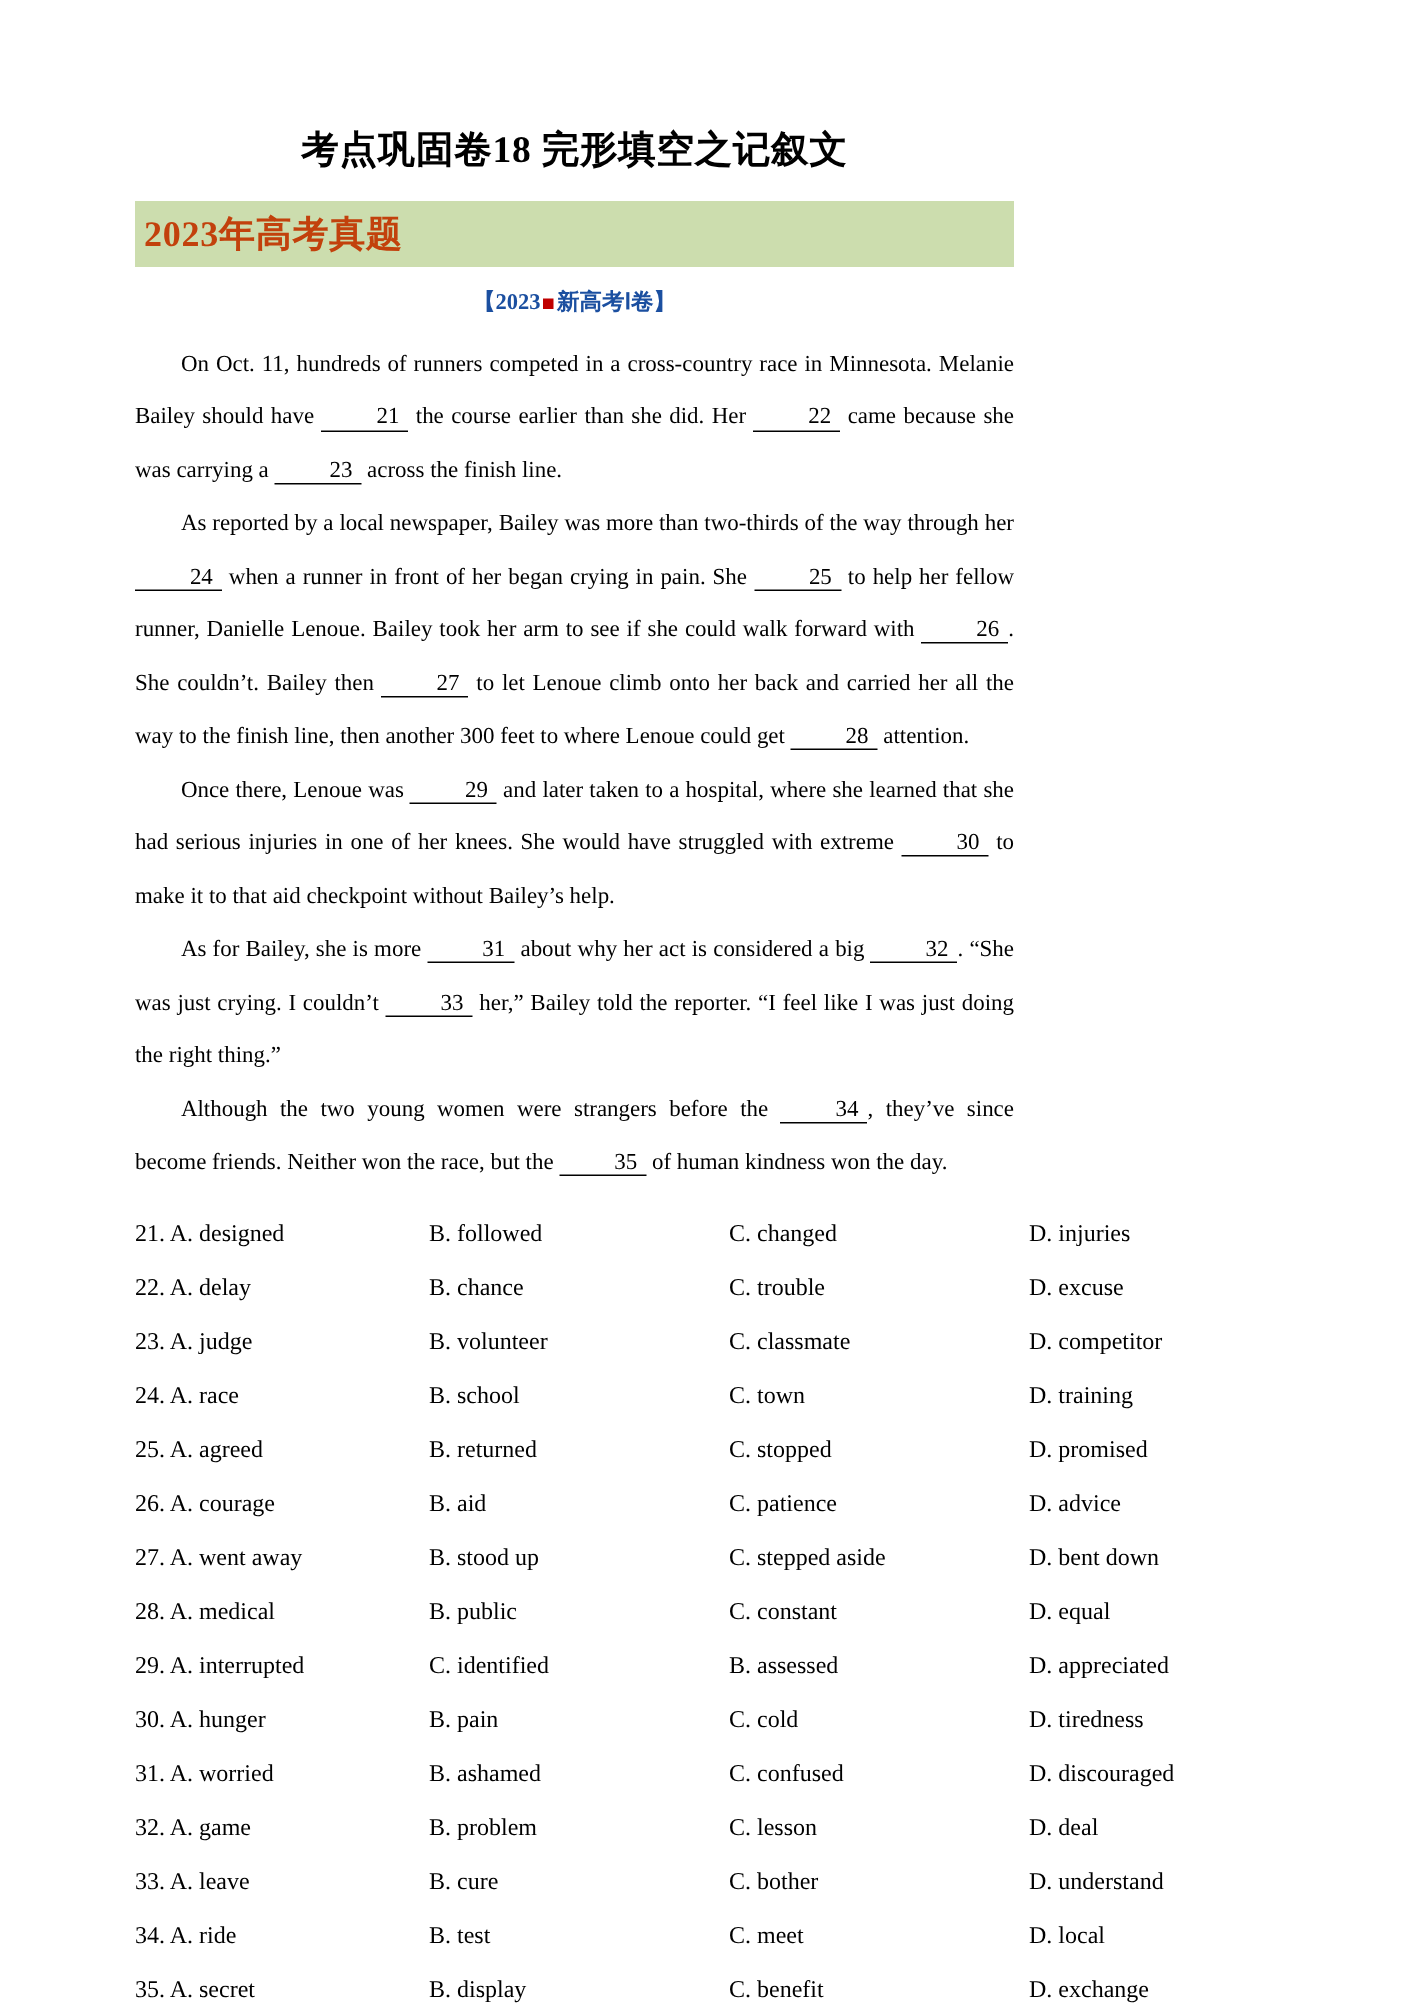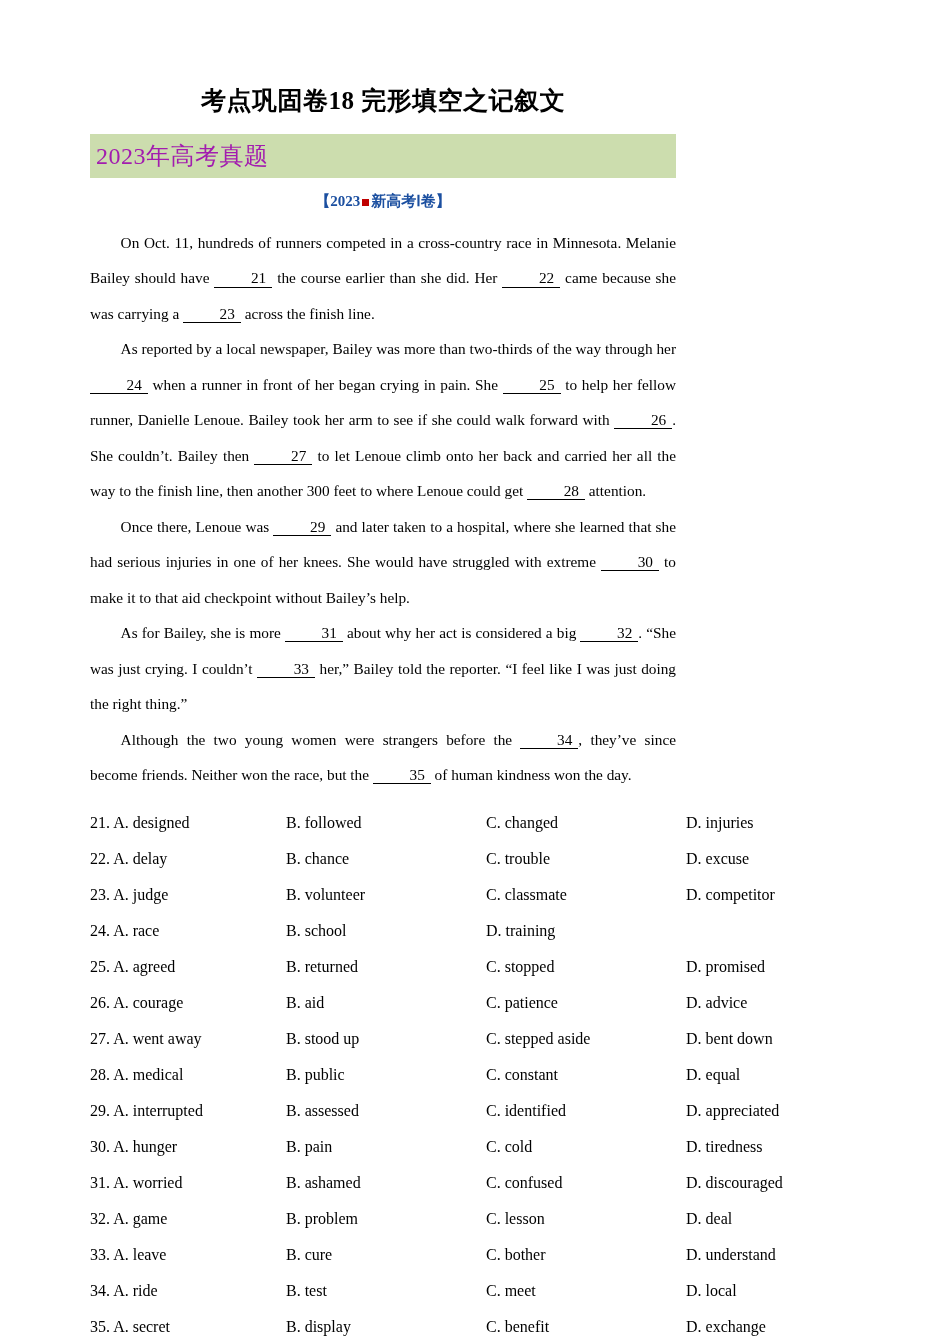--- a/index.html
+++ b/index.html
@@ -35,23 +35,23 @@
     margin: 18px 90px 0 90px;
     background: #ccddae;
     height: 44px;
     display: flex;
     align-items: center;
     padding-left: 6px;
     box-sizing: border-box;
   }
   .green-band-text {
     font-family: "Liberation Serif", serif;
-    font-weight: normal;
+    font-weight: bold;
     font-size: 24px;
-    color: #a21caf;
+    color: #c2410c;
     letter-spacing: 0.5px;
   }
   .source-line {
     text-align: center;
     margin-top: 14px;
     font-family: "Liberation Serif", serif;
     font-weight: bold;
     font-size: 15px;
     color: #1b4fa0;
   }
@@ -136,20 +136,21 @@
       </div>
       <div class="opt-row">
         <div class="opt-col c1"><span>23. </span> <span>A. judge</span></div>
         <div class="opt-col c2"><span>B. volunteer</span></div>
         <div class="opt-col c3"><span>C. classmate</span></div>
         <div class="opt-col c4"><span>D. competitor</span></div>
       </div>
       <div class="opt-row">
         <div class="opt-col c1"><span>24. </span> <span>A. race</span></div>
         <div class="opt-col c2"><span>B. school</span></div>
+        <div class="opt-col c3"><span>C. town</span></div>
         <div class="opt-col c4"><span>D. training</span></div>
       </div>
       <div class="opt-row">
         <div class="opt-col c1"><span>25. </span> <span>A. agreed</span></div>
         <div class="opt-col c2"><span>B. returned</span></div>
         <div class="opt-col c3"><span>C. stopped</span></div>
         <div class="opt-col c4"><span>D. promised</span></div>
       </div>
       <div class="opt-row">
         <div class="opt-col c1"><span>26. </span> <span>A. courage</span></div>
@@ -164,22 +165,22 @@
         <div class="opt-col c4"><span>D. bent down</span></div>
       </div>
       <div class="opt-row">
         <div class="opt-col c1"><span>28. </span> <span>A. medical</span></div>
         <div class="opt-col c2"><span>B. public</span></div>
         <div class="opt-col c3"><span>C. constant</span></div>
         <div class="opt-col c4"><span>D. equal</span></div>
       </div>
       <div class="opt-row">
         <div class="opt-col c1"><span>29. </span> <span>A. interrupted</span></div>
+        <div class="opt-col c3"><span>C. identified</span></div>
         <div class="opt-col c2"><span>B. assessed</span></div>
-        <div class="opt-col c3"><span>C. identified</span></div>
         <div class="opt-col c4"><span>D. appreciated</span></div>
       </div>
       <div class="opt-row">
         <div class="opt-col c1"><span>30. </span> <span>A. hunger</span></div>
         <div class="opt-col c2"><span>B. pain</span></div>
         <div class="opt-col c3"><span>C. cold</span></div>
         <div class="opt-col c4"><span>D. tiredness</span></div>
       </div>
       <div class="opt-row">
         <div class="opt-col c1"><span>31. </span> <span>A. worried</span></div>

